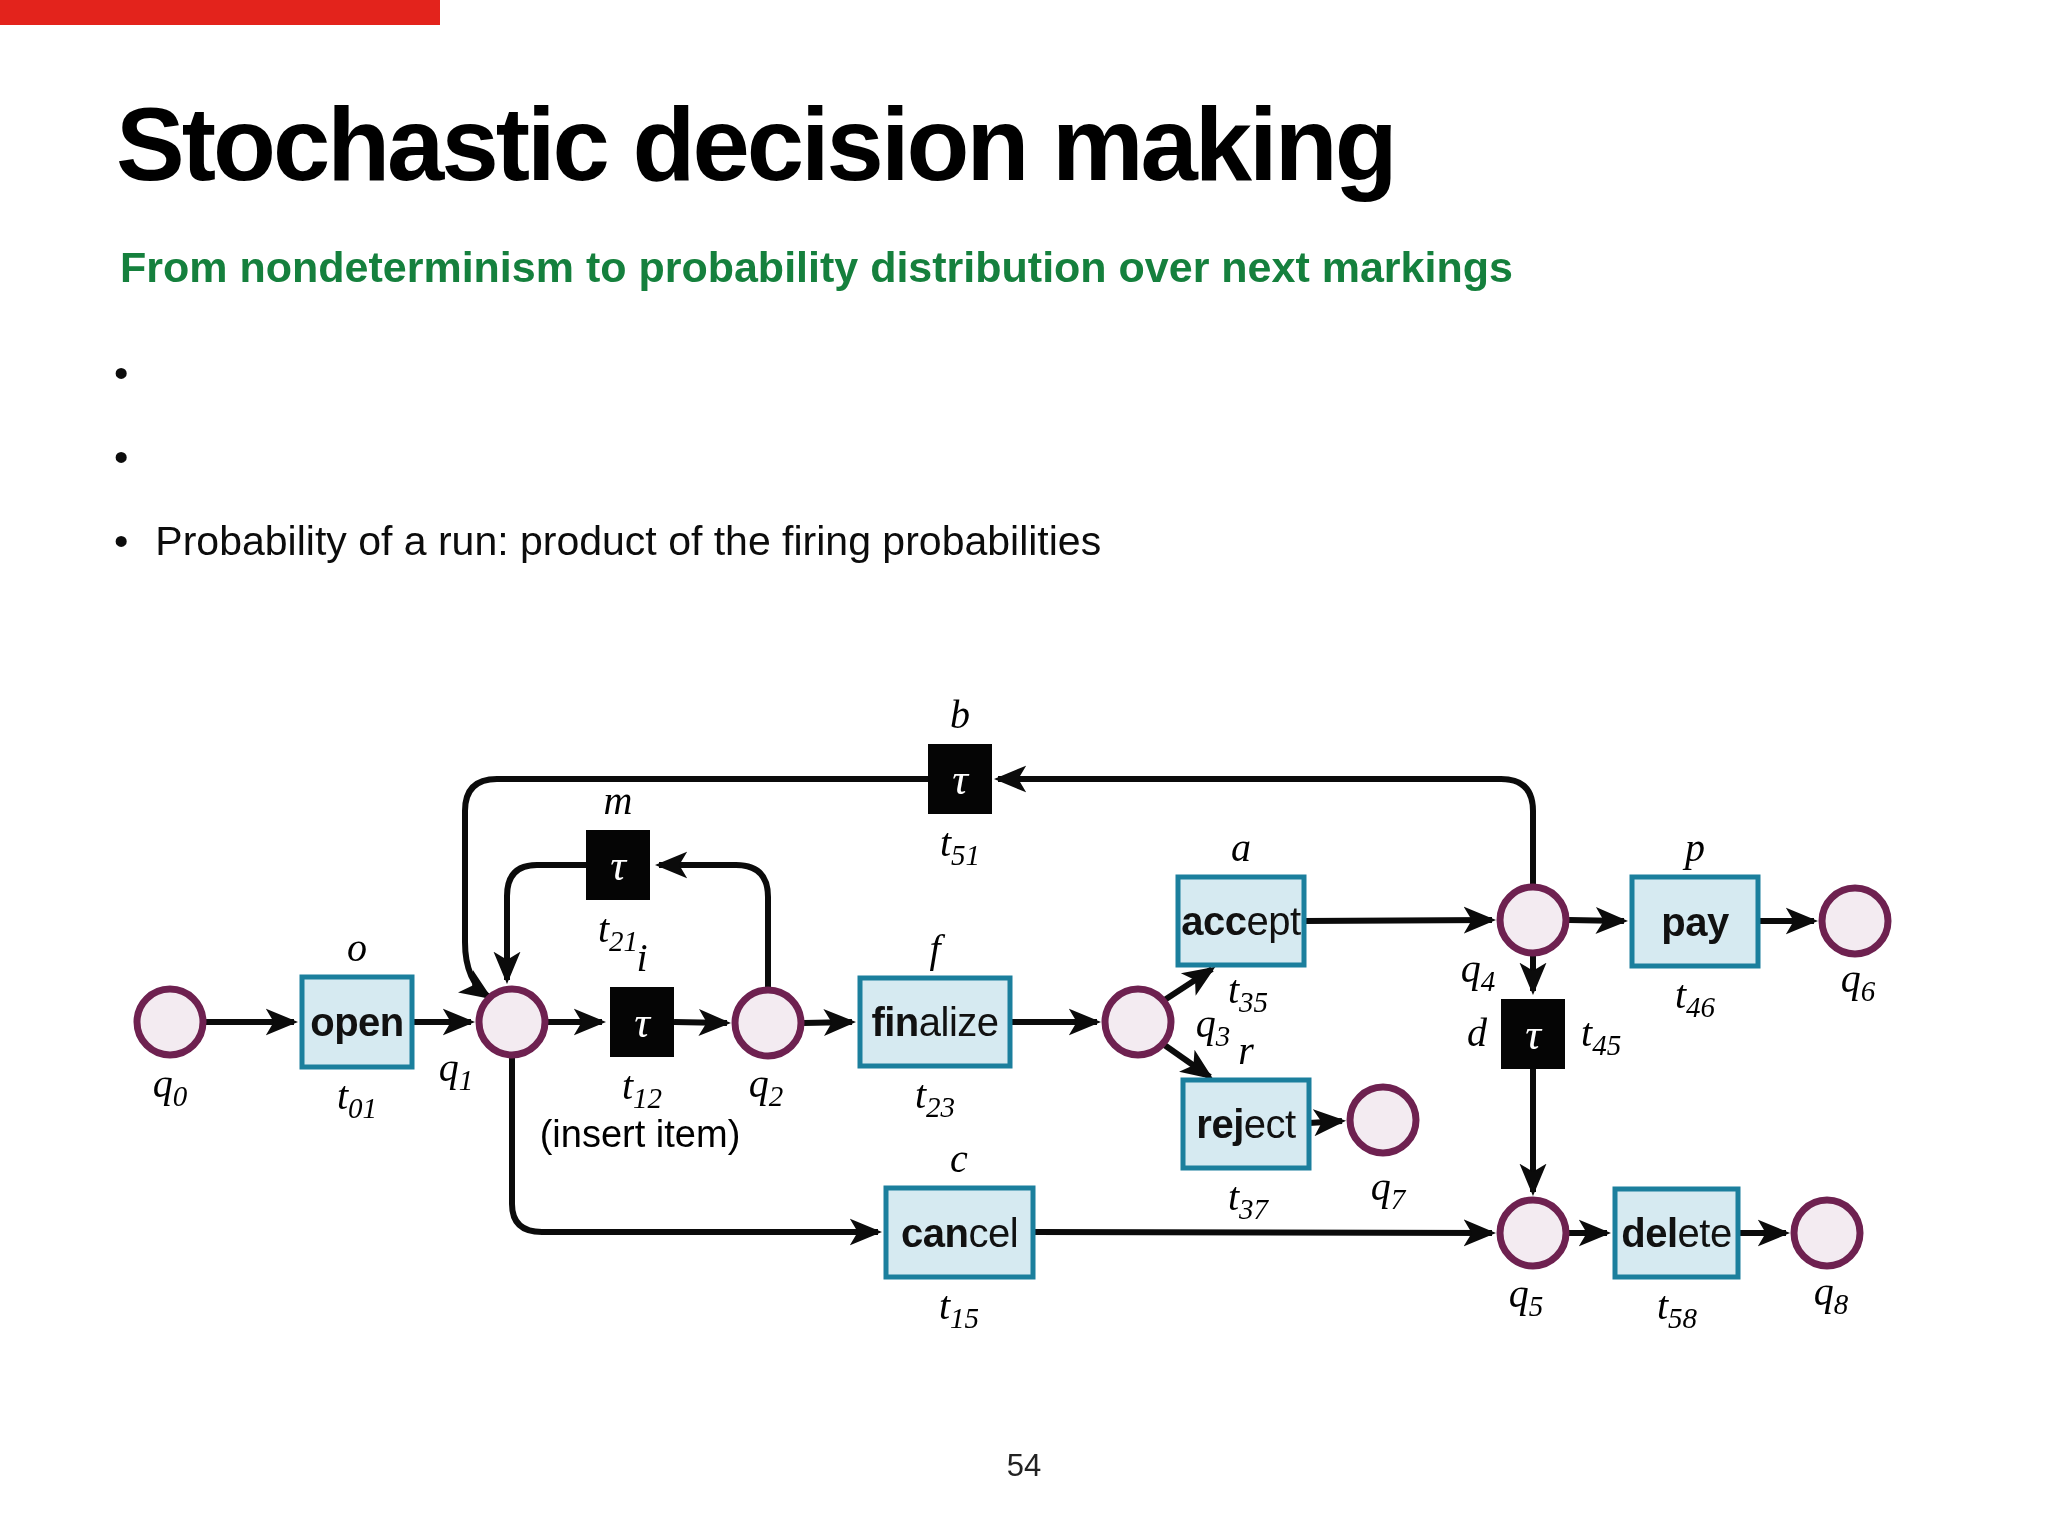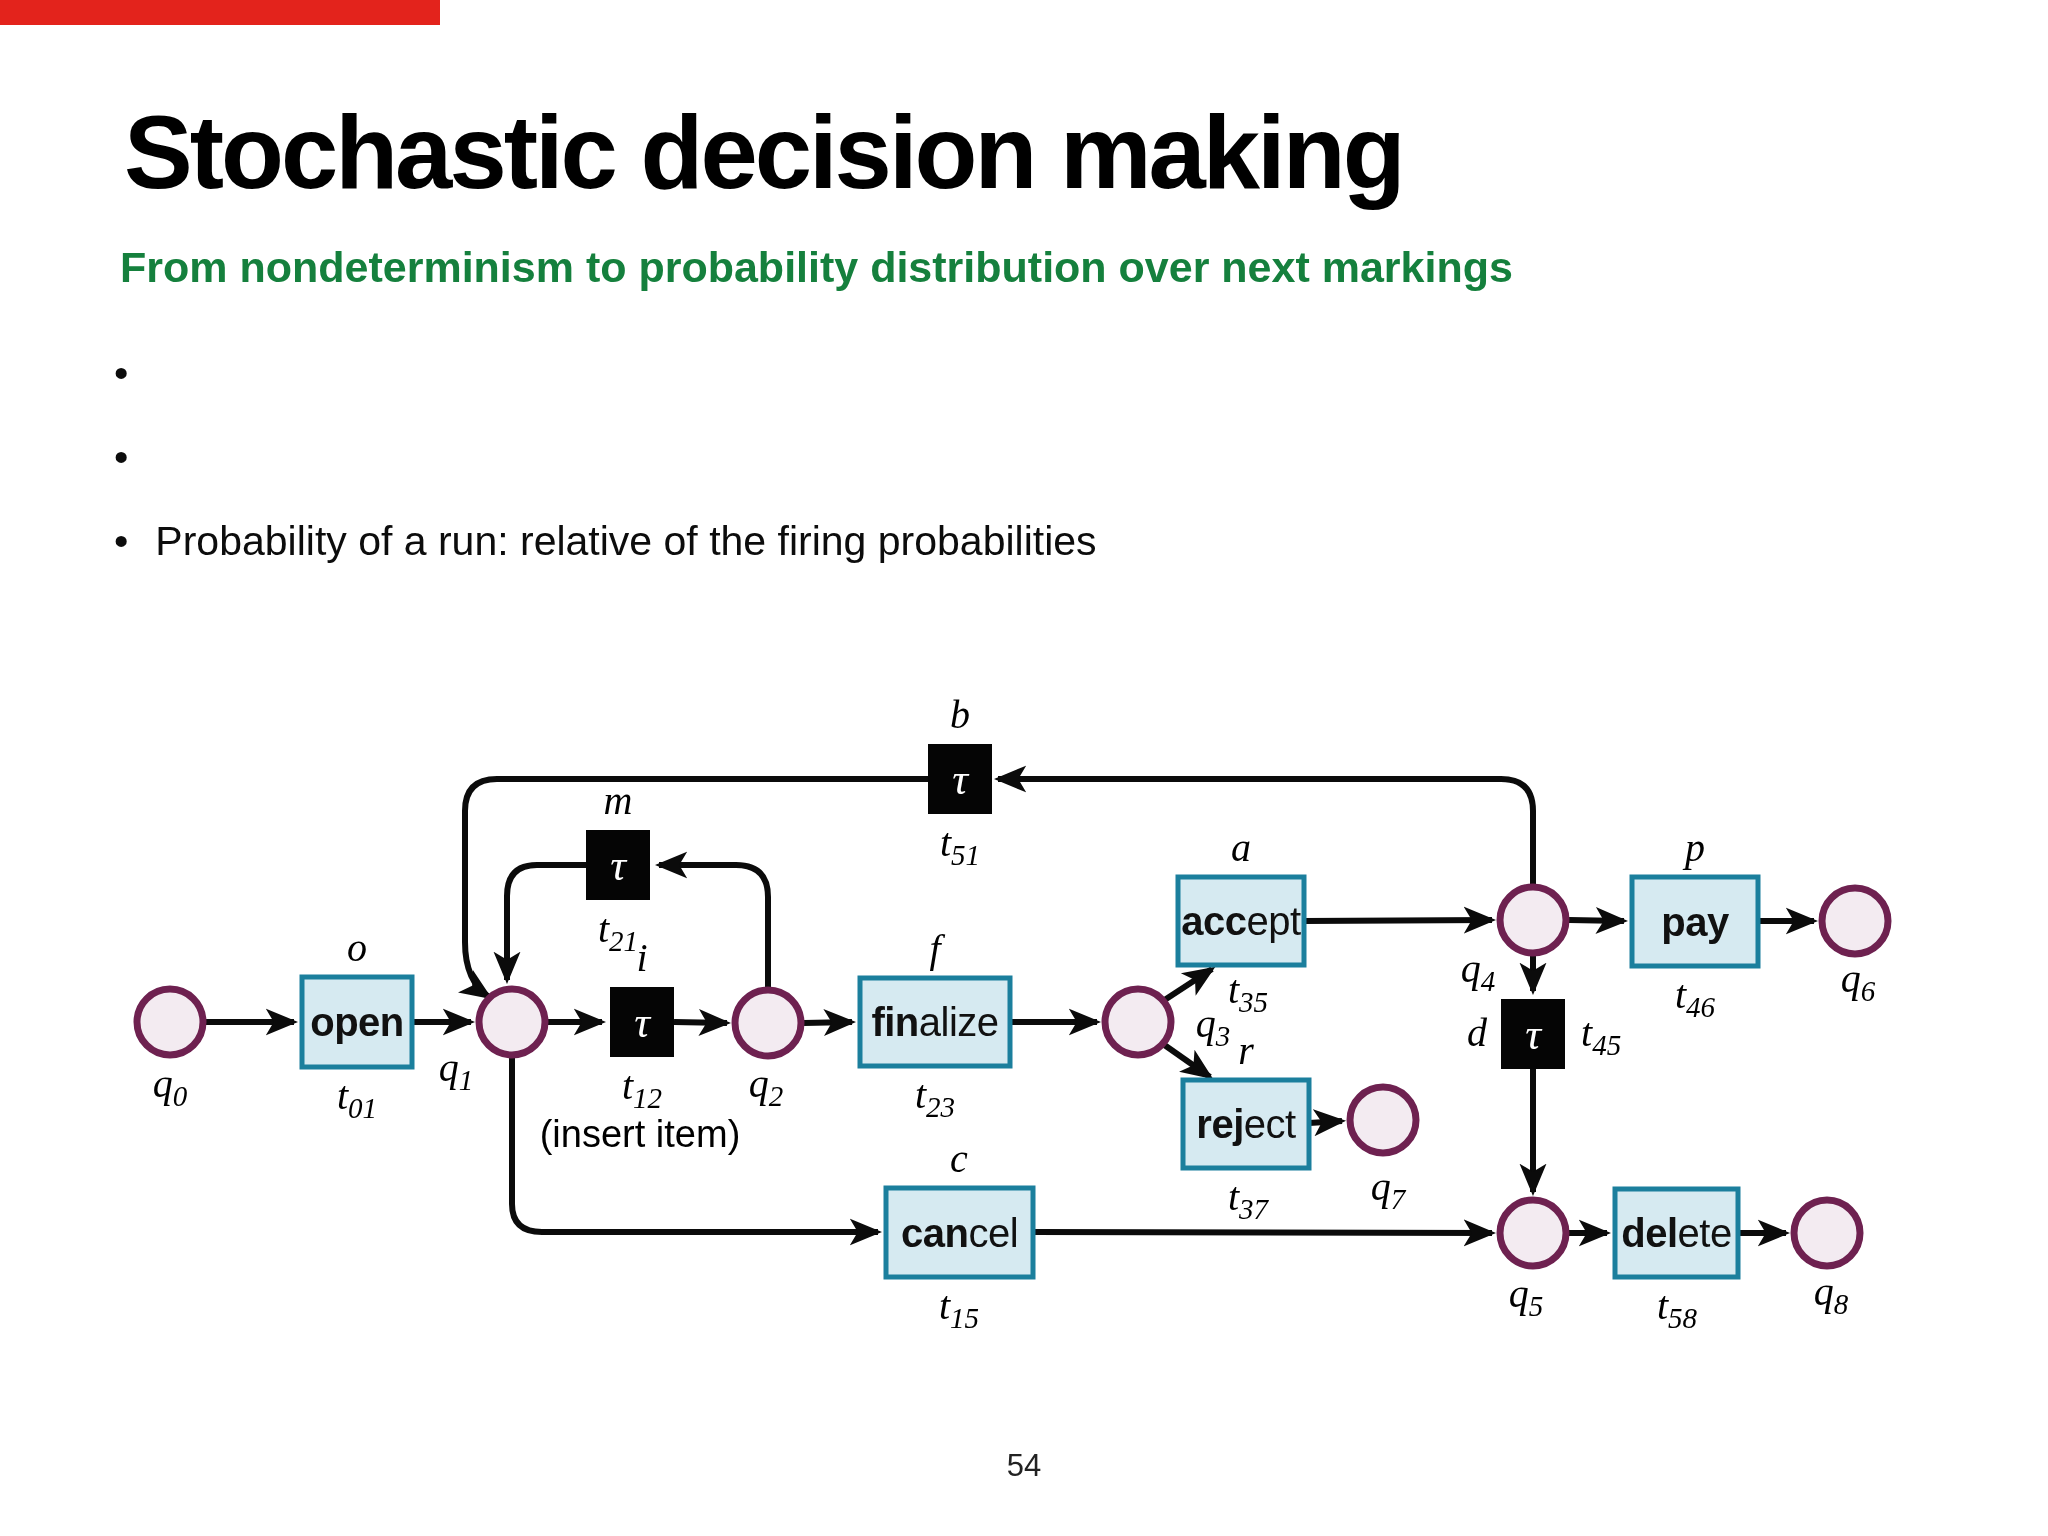--- a/index.html
+++ b/index.html
@@ -2,21 +2,21 @@
 <html><head>
 <meta charset="utf-8">
 <style>
   html,body{margin:0;padding:0}
   body{
     width:2048px;height:1536px;position:relative;overflow:hidden;
     background:#ffffff;font-family:"Liberation Sans",sans-serif;color:#000;
   }
   .red-bar{position:absolute;left:0;top:0;width:440px;height:25px;background:#e3231c}
   .title{
-    position:absolute;left:116px;top:88px;margin:8px;
+    position:absolute;left:116px;top:88px;margin:0;
     font-size:103px;font-weight:bold;letter-spacing:-3px;line-height:1.1;color:#000;
   }
   .subtitle{
     position:absolute;left:120px;top:243px;
     font-size:43px;font-weight:bold;color:#15803d;
   }
   .bullets{position:absolute;left:114px;top:345px;width:1500px}
   .bullet{display:flex;gap:27px;margin-bottom:28px;font-size:41px;line-height:56px;color:#0c0c0c}
   .bullet .dot{flex:0 0 auto}
   .bullet .txt{white-space:pre-line}
@@ -45,21 +45,21 @@
 
 <div class="bullets">
   <div class="bullet">
     <span class="dot">•</span>
   </div>
   <div class="bullet">
     <span class="dot">•</span>
   </div>
   <div class="bullet">
     <span class="dot">•</span>
-    <span class="txt">Probability of a run: relative of the firing probabilities</span>
+    <span class="txt">Probability of a run: product of the firing probabilities</span>
   </div>
 </div>
 
 <svg class="net" viewBox="0 0 2048 1536" xmlns="http://www.w3.org/2000/svg">
   <defs>
     <marker id="arrowhead" viewBox="0 0 12 10" refX="10.5" refY="5" markerWidth="5.4" markerHeight="4.8" orient="auto-start-reverse" markerUnits="strokeWidth">
       <path class="arrowhead" d="M0,0 L12,5 L0,10 L3,5 Z"></path>
     </marker>
   </defs>
 <path d="M 206 1022 L 294 1022" class="arc" marker-end="url(#arrowhead)"></path>

